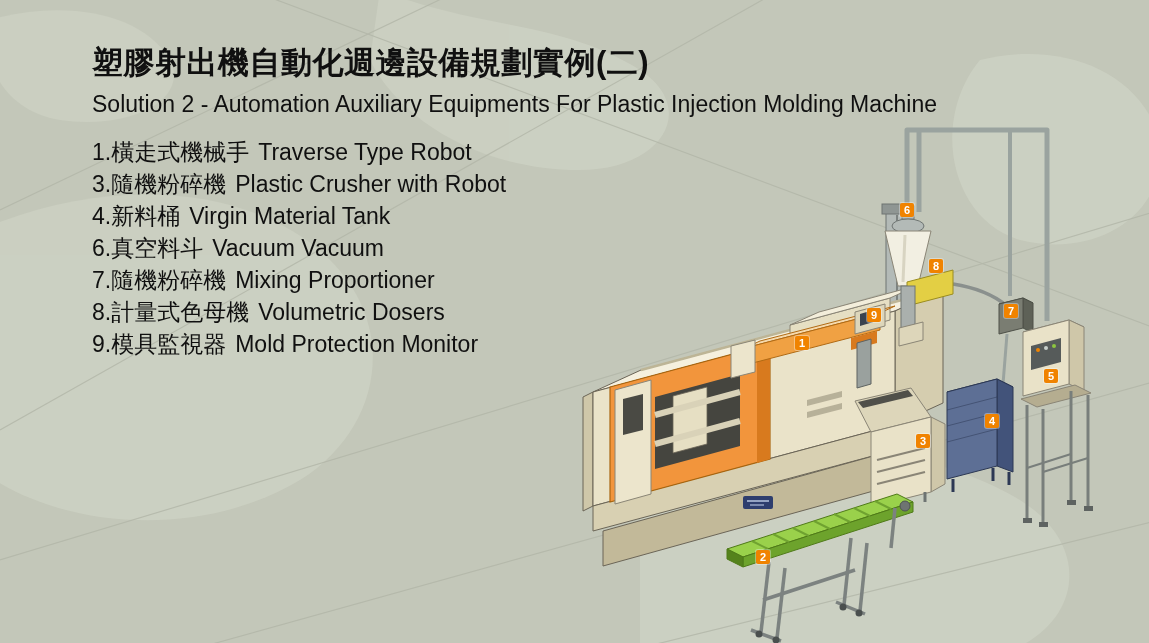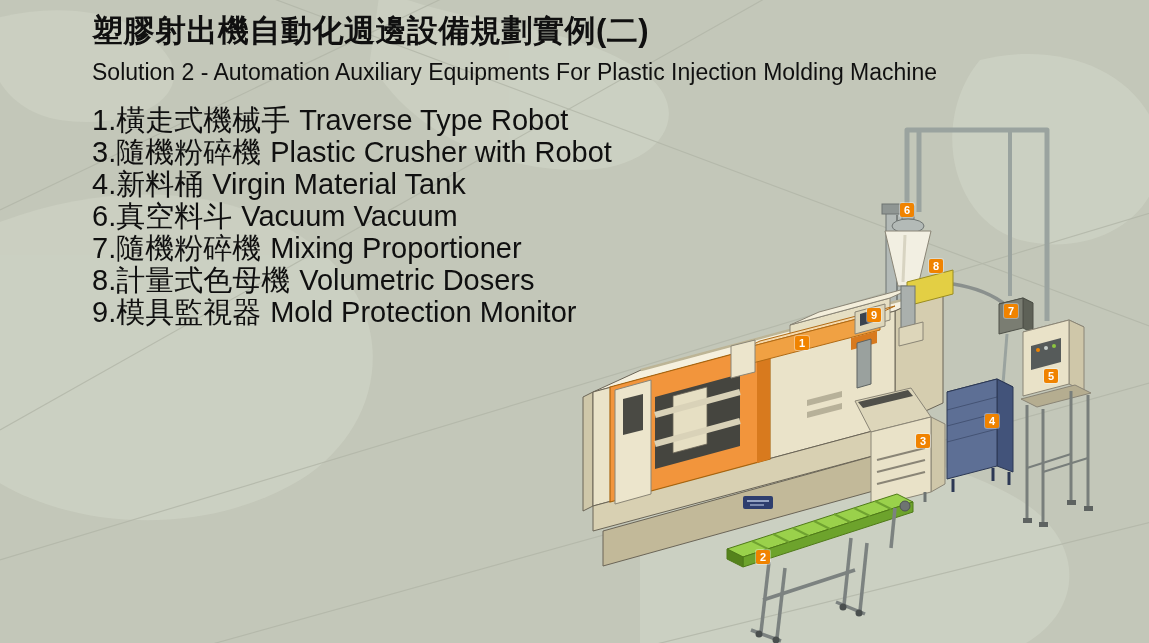--- a/index.html
+++ b/index.html
@@ -2,24 +2,24 @@
 <html><head>
 <meta charset="utf-8">
 <style>
   html,body{margin:0;padding:0;}
   body{
     width:1149px;height:643px;position:relative;overflow:hidden;
     background:#c3c7b9;color:#101010;
     font-family:"Liberation Sans","DejaVu Sans",sans-serif;
   }
   .bg{position:absolute;left:0;top:0;width:1149px;height:643px;}
-  .content{position:absolute;left:92px;top:12px;width:1000px;}
+  .content{position:absolute;left:92px;top:44px;width:1000px;}
   .title{font-size:31px;font-weight:bold;line-height:38px;margin:0;letter-spacing:.5px;}
   .subtitle{font-size:23px;line-height:32px;margin:6px 0 0 0;}
-  .eq-list{list-style:none;margin:16px 0 0 0;padding:0;font-size:29px;line-height:32px;}
+  .eq-list{list-style:none;margin:16px 0 0 0;padding:0;font-size:23px;line-height:32px;}
   .eq-item{white-space:nowrap;}
   .eq-num{font-weight:normal;}
   .eq-en{margin-left:9px;}
   .illustration{position:absolute;left:555px;top:100px;width:594px;height:543px;}
   .illustration svg{position:absolute;left:0;top:0;}
   .marker{
     position:absolute;width:14px;height:14px;border-radius:2px;
     color:#fff;font-size:11px;font-weight:bold;line-height:14px;text-align:center;
     box-shadow:0 0 0 1px rgba(255,255,255,.35);
   }

